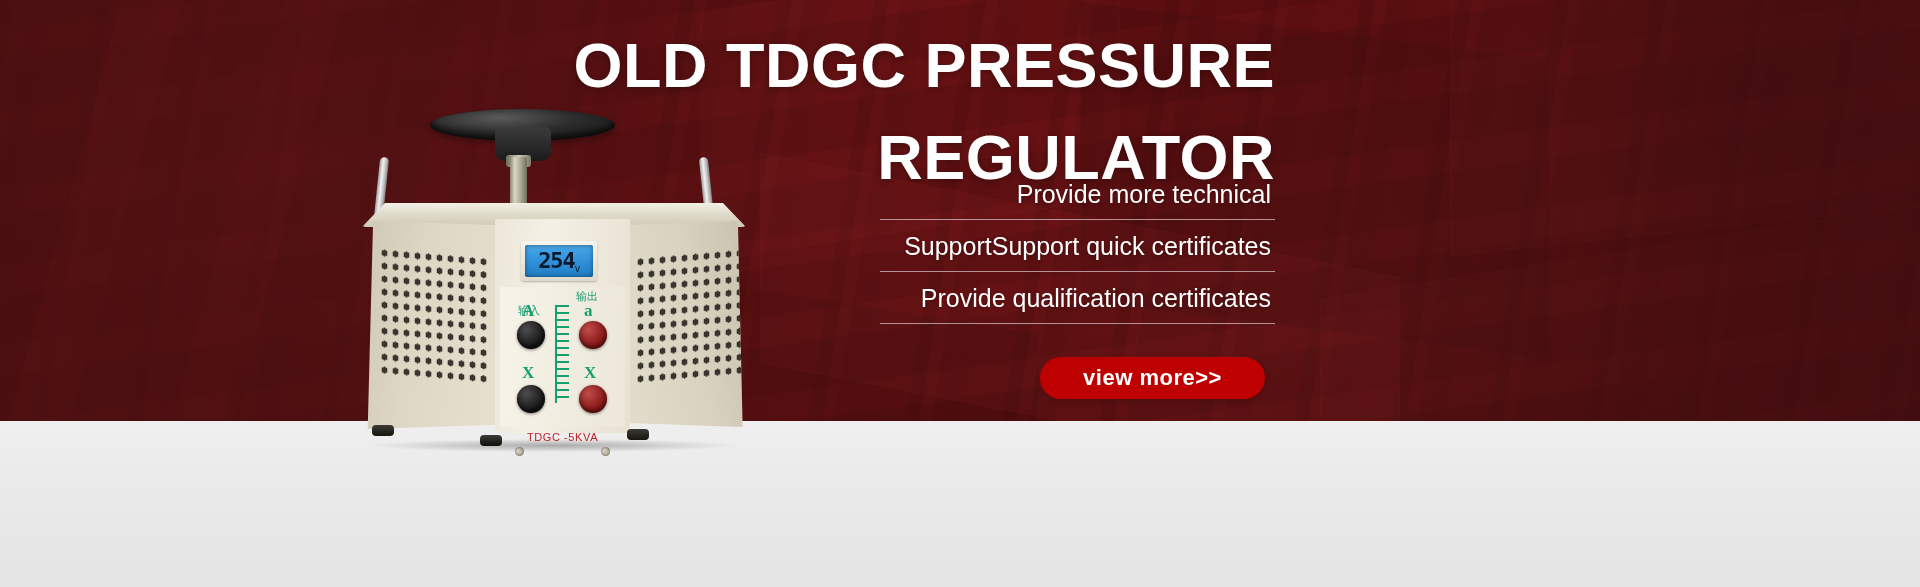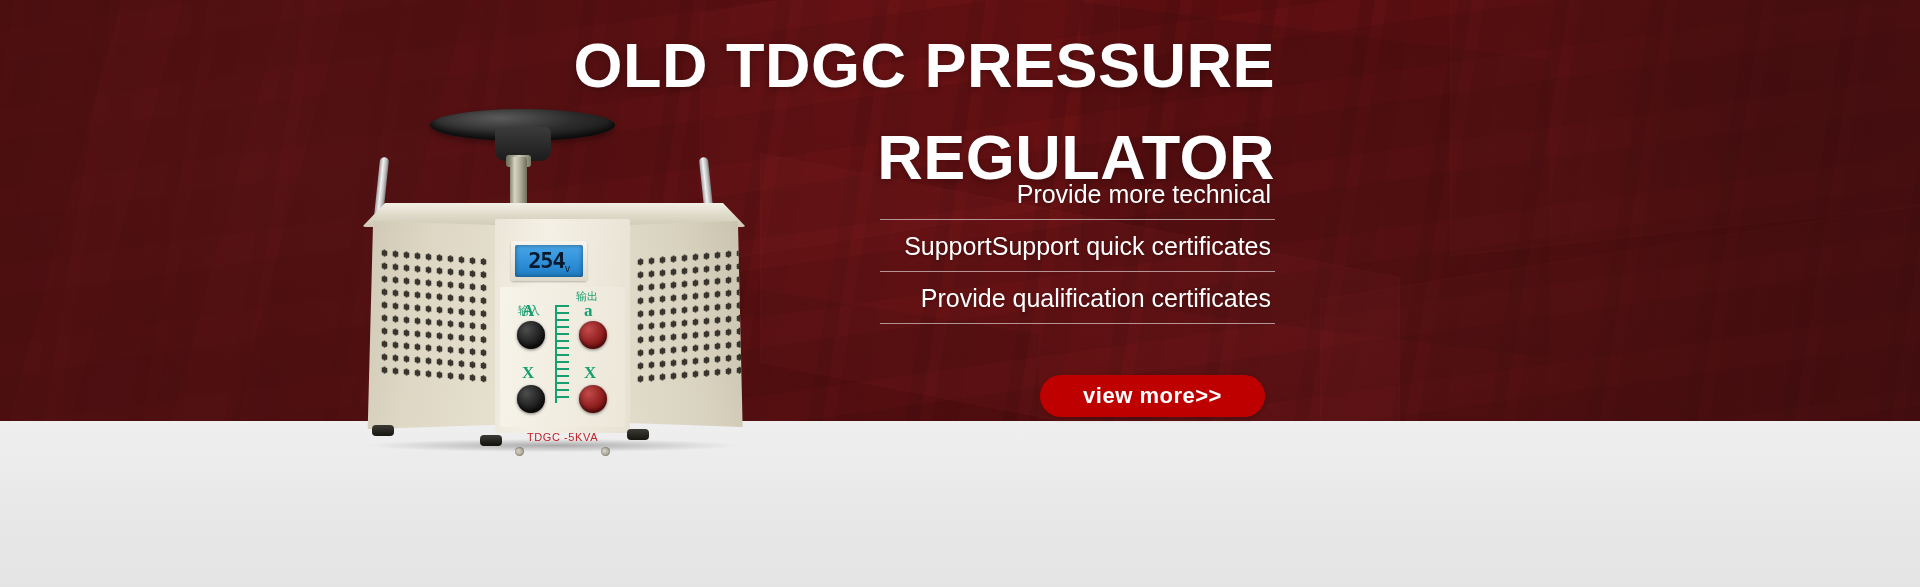--- a/index.html
+++ b/index.html
@@ -91,21 +91,21 @@
     padding:0 4px 12px 0;
     border-bottom:1px solid rgba(255,255,255,.55);
     margin-bottom:14px;
     white-space:nowrap;
     text-shadow:0 1px 3px rgba(0,0,0,.25);
   }
   .feature:last-child{ margin-bottom:0; }
 
   
   .view-more{
-    position:absolute; left:1040px; top:375px;
+    position:absolute; left:1040px; top:357px;
     width:225px; height:42px;
     background:#bf0000;
     border-radius:21px;
     border:none;
     color:#fff;
     font-size:22px;
     font-weight:700;
     letter-spacing:.5px;
     cursor:pointer;
     box-shadow:0 2px 5px rgba(0,0,0,.18);
@@ -175,21 +175,21 @@
   
   .vents{ position:absolute; top:30px; width:112px; height:132px; opacity:.92;
     background-image:radial-gradient(circle, #2b2721 36%, transparent 38%);
     background-size:11px 13px;
   }
   .v-left { left:14px; transform:skewY(5deg); }
   .v-right{ left:8px;  transform:skewY(-5deg); }
 
   
   .meter-frame{
-    position:absolute; left:16px; top:22px; width:76px; height:40px;
+    position:absolute; left:26px; top:22px; width:76px; height:40px;
     background:linear-gradient(180deg,#f6f4ec,#dedacb);
     border-radius:3px;
     box-shadow:0 1px 2px rgba(0,0,0,.25);
     padding:4px;
     text-align:right;
   }
   .meter-lcd{
     width:100%; height:100%;
     background:linear-gradient(180deg,#4aa7e8 0%, #2f8fd8 55%, #1f7ec4 100%);
     border-radius:2px;

